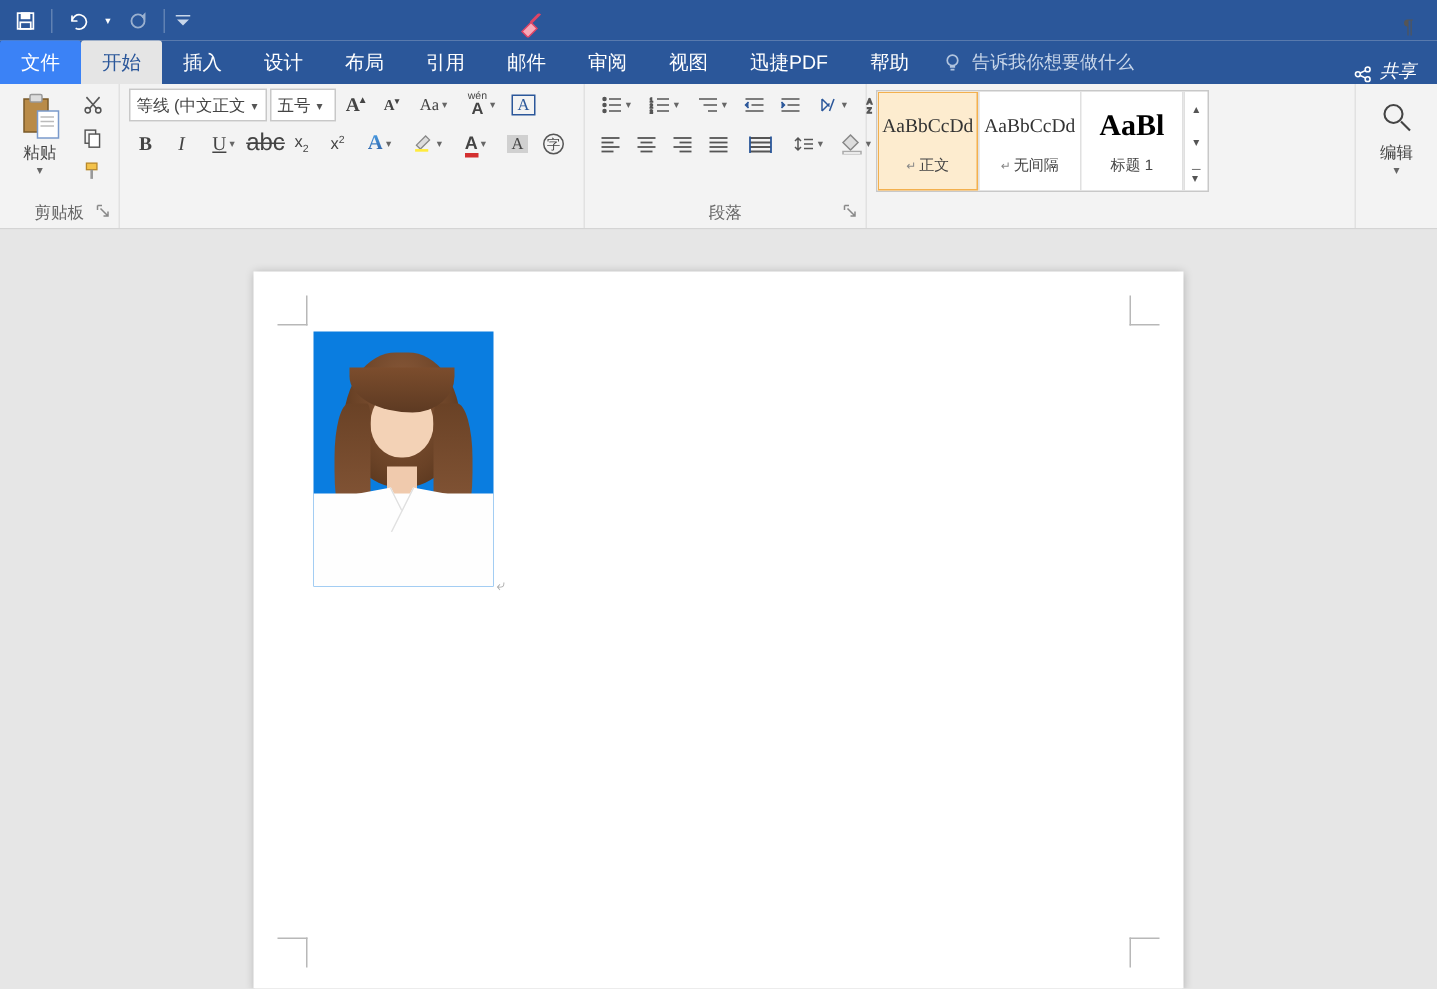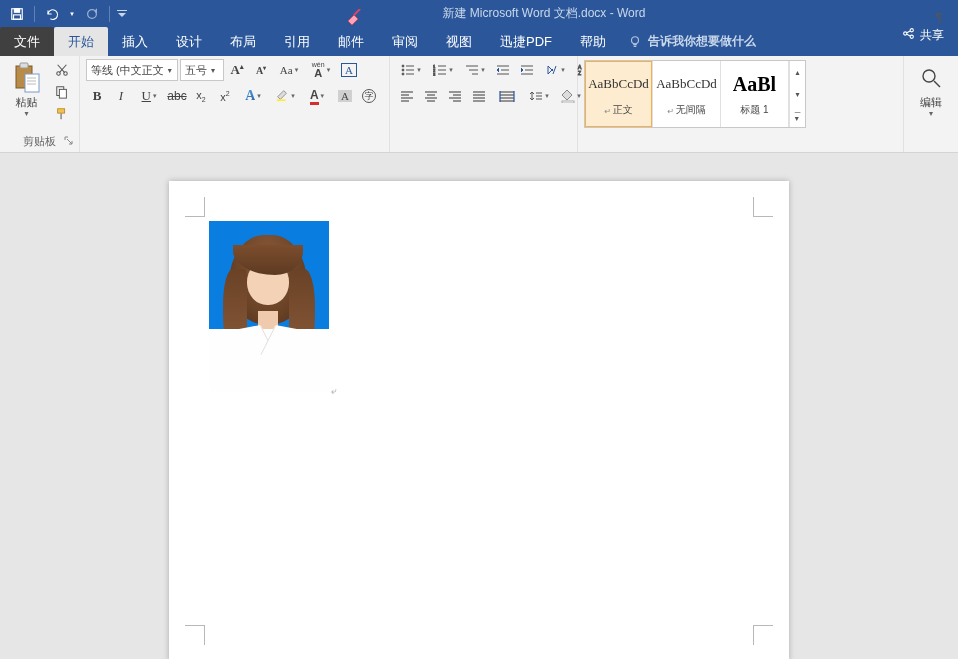--- a/index.html
+++ b/index.html
@@ -8,26 +8,26 @@
 .qat { display: flex; gap: 0; align-items: center; padding-left: 4px; }
 .qat .qbtn { width: 26px; height: 27px; display: flex; align-items: center; justify-content: center; cursor: pointer; }
 .qat .sep { width: 1px; height: 16px; background: rgba(255,255,255,.25); margin: 0 4px; }
 .title-text { flex: 1; text-align: center; color: #c9d7ea; font-size: 12px; }
 .title-right { display: flex; align-items: center; gap: 0; }
 .login-btn { background: #fff; color: #2b579a; font-size: 11px; padding: 1px 8px; margin-right: 8px; cursor: pointer; }
 .winbtn { width: 45px; height: 27px; display: flex; align-items: center; justify-content: center; cursor: pointer; color: #c9d7ea; }
 
 .menubar { height: 29px; background: #2b579a; display: flex; align-items: stretch; font-size: 13px; }
 .menutab { padding: 0 14px; display: flex; align-items: center; color: #fff; cursor: pointer; border-top-left-radius:2px; border-top-right-radius:2px;}
-.menutab.file { background: #404040; }
+.menutab.file { background: #3b82f6; }
 .menutab.active { background: #e5e5e5; color: #2b579a; }
-.tell-me { display: flex; align-items: center; color: #c9d7ea; font-size: 12px; margin-left: 8px; gap: 6px; font-weight: bold; }
+.tell-me { display: flex; align-items: center; color: #c9d7ea; font-size: 12px; margin-left: 8px; gap: 6px; }
 .tell-me svg { opacity: .85; }
 .menubar .spacer { flex: 1; }
-.share { display:flex; align-items:flex-start; gap:5px; color:#fff; font-size:12px; padding: 0 14px; cursor:pointer;}
+.share { display:flex; align-items:flex-end; gap:5px; color:#fff; font-size:12px; padding: 0 14px; cursor:pointer;font-style:italic;}
 
 .ribbon { height: 97px; background: #f3f3f3; border-bottom: 1px solid #d4d4d4; display: flex; font-size: 11px; color: #444; }
 .rgroup { display: flex; flex-direction: column; border-right: 1px solid #e1e1e1; }
 .rgroup .content { flex: 1; padding: 3px 6px 0 6px; display: flex; align-items: flex-start; gap: 4px; }
 .rgroup .label { height: 18px; text-align: center; font-size: 11px; color: #666; position: relative; }
 .rgroup .label .launcher { position: absolute; right: 4px; top: 2px; width: 12px; height: 12px; cursor:pointer; }
 
 .big-btn { display:flex; flex-direction:column; align-items:center; justify-content:flex-start; width:44px; cursor:pointer; padding-top:2px;}
 .big-btn .ic { width:32px; height:34px; display:flex; align-items:center; justify-content:center; }
 .big-btn .txt { font-size:11px; line-height:14px; text-align:center; }
@@ -103,21 +103,20 @@
         </svg>
     </div>
     <div class="sep"></div>
     <div class="qbtn" style="width:16px">
        <svg width="10" height="10" viewBox="0 0 10 10" fill="#c9d7ea">
           <rect y="1" width="10" height="1"></rect>
           <path d="M1 4 L5 8 L9 4 Z"></path>
         </svg>
     </div>
   </div>
-  <div class="title-text">新建 Microsoft Word 文档.docx  -  Word</div>
 </div>
 
 <div class="menubar">
   <div class="menutab file">文件</div>
   <div class="menutab active">开始</div>
   <div class="menutab">插入</div>
   <div class="menutab">设计</div>
   <div class="menutab">布局</div>
   <div class="menutab">引用</div>
   <div class="menutab">邮件</div>
@@ -224,21 +223,21 @@
         <div class="sbtn">
             <b style="font-family:serif;font-size:13px">B</b>
           </div>
         <div class="sbtn">
             <i style="font-family:serif;font-size:13px">I</i>
           </div>
         <div class="sbtn w dd">
             <u style="font-family:serif;font-size:13px">U</u>
           </div>
         <div class="sbtn">
-            <span style="text-decoration:line-through;font-size:12px">abc</span>
+            <span style="text-decoration:line-through;font-size:16px">abc</span>
           </div>
         <div class="sbtn">
             <span style="font-size:11px">x<sub style="font-size:7px">2</sub></span>
           </div>
         <div class="sbtn">
             <span style="font-size:11px">x<sup style="font-size:7px">2</sup></span>
           </div>
         <div class="sbtn w dd">
             <span style="font-family:serif;font-size:14px;font-weight:bold;background:linear-gradient(#4aa0e8,#2b579a);-webkit-background-clip:text;color:transparent">A</span>
           </div>
@@ -391,20 +390,25 @@
               <line x1="1" y1="6" x2="13" y2="6" stroke-dasharray="1 1"></line>
               <line x1="7" y1="1" x2="7" y2="11" stroke-dasharray="1 1"></line>
             </svg>
           </div>
       </div>
       <div style="position:absolute; top:6px; right:8px;">
          <div class="sbtn">
             <span style="font-size:13px;color:#555">¶</span>
           </div>
       </div>
+    </div>
+    <div class="label"><span>段落</span>
+      <span class="launcher"><svg width="10" height="10" viewBox="0 0 10 10" fill="none" stroke="#888">
+            <path d="M1 1 L1 4 M1 1 L4 1 M3 3 L8 8 M8 5 L8 8 L5 8"></path>
+          </svg></span>
     </div>
   </div>
 
   <div class="rgroup" style="flex:1">
     <div class="content" style="padding:4px 6px;">
       <div class="styles-gallery">
         <div class="style-item sel">
           <div class="preview">AaBbCcDd</div>
           <div class="sname">
               <span class="corner"></span>

